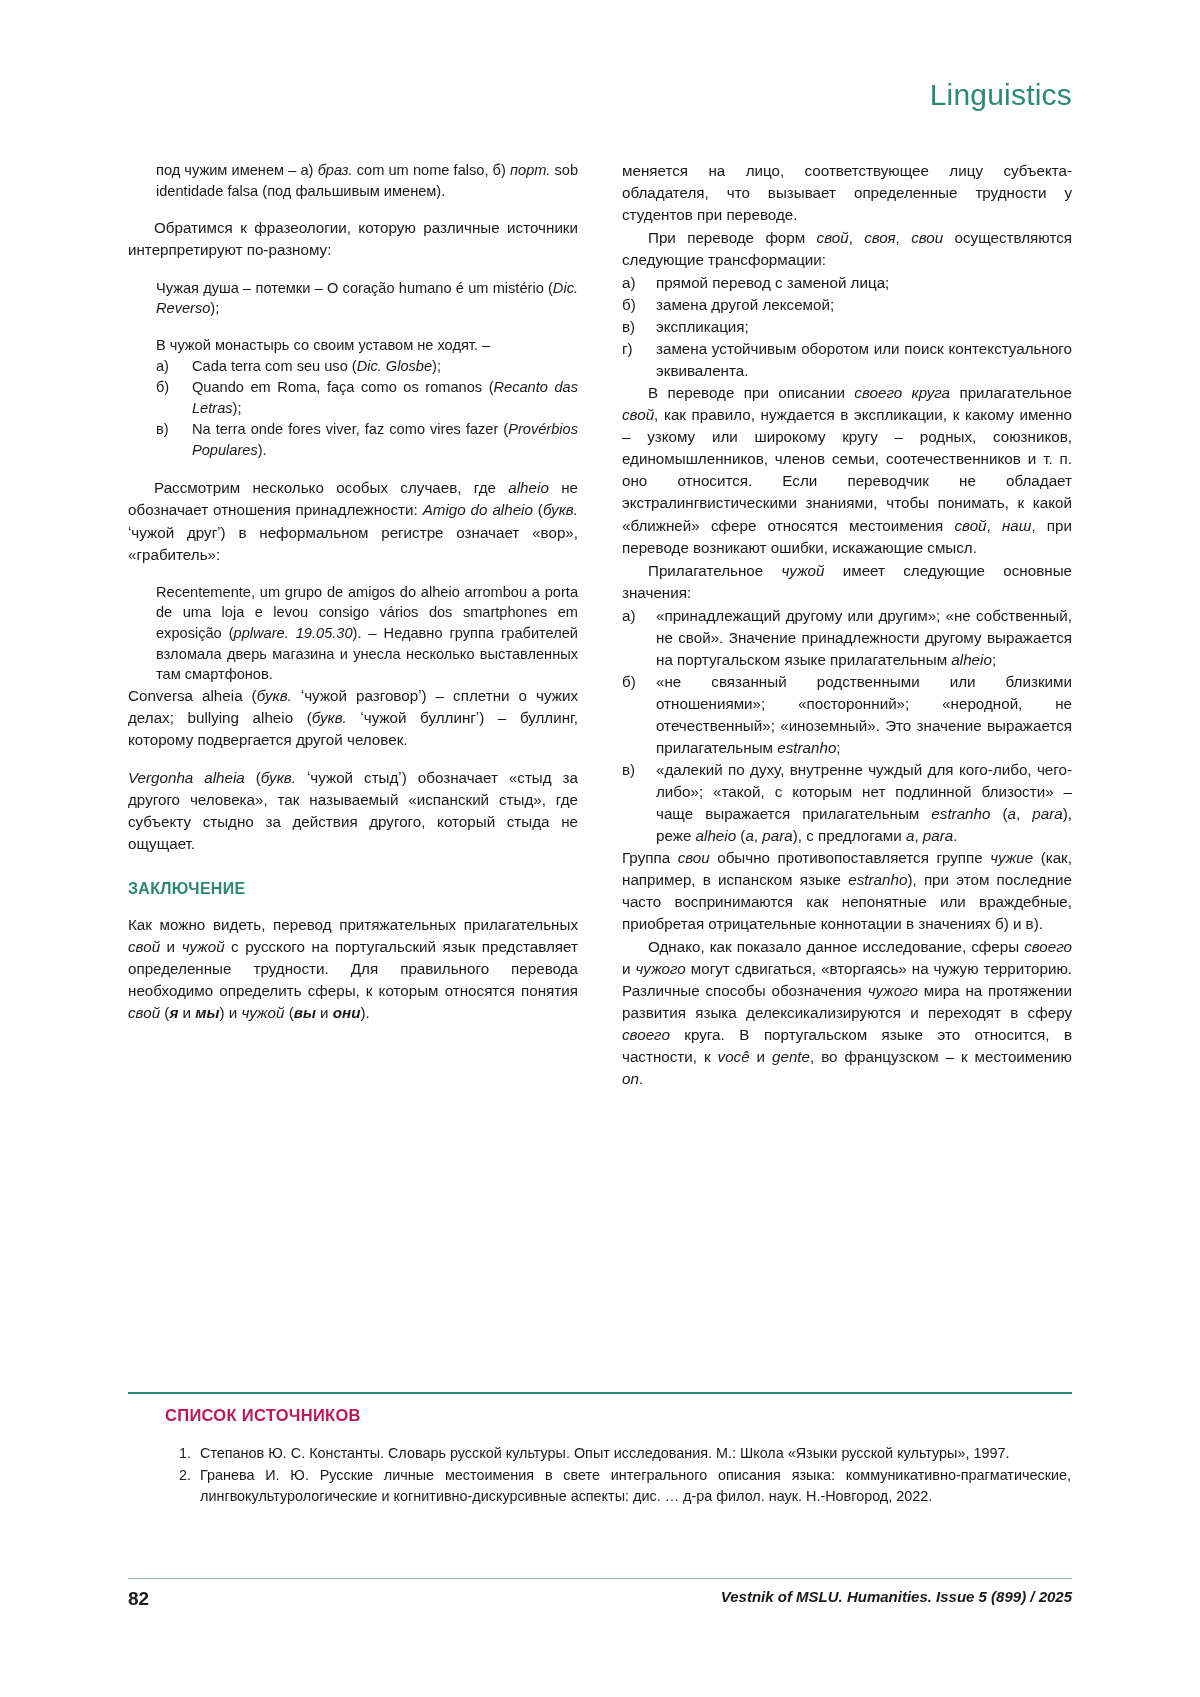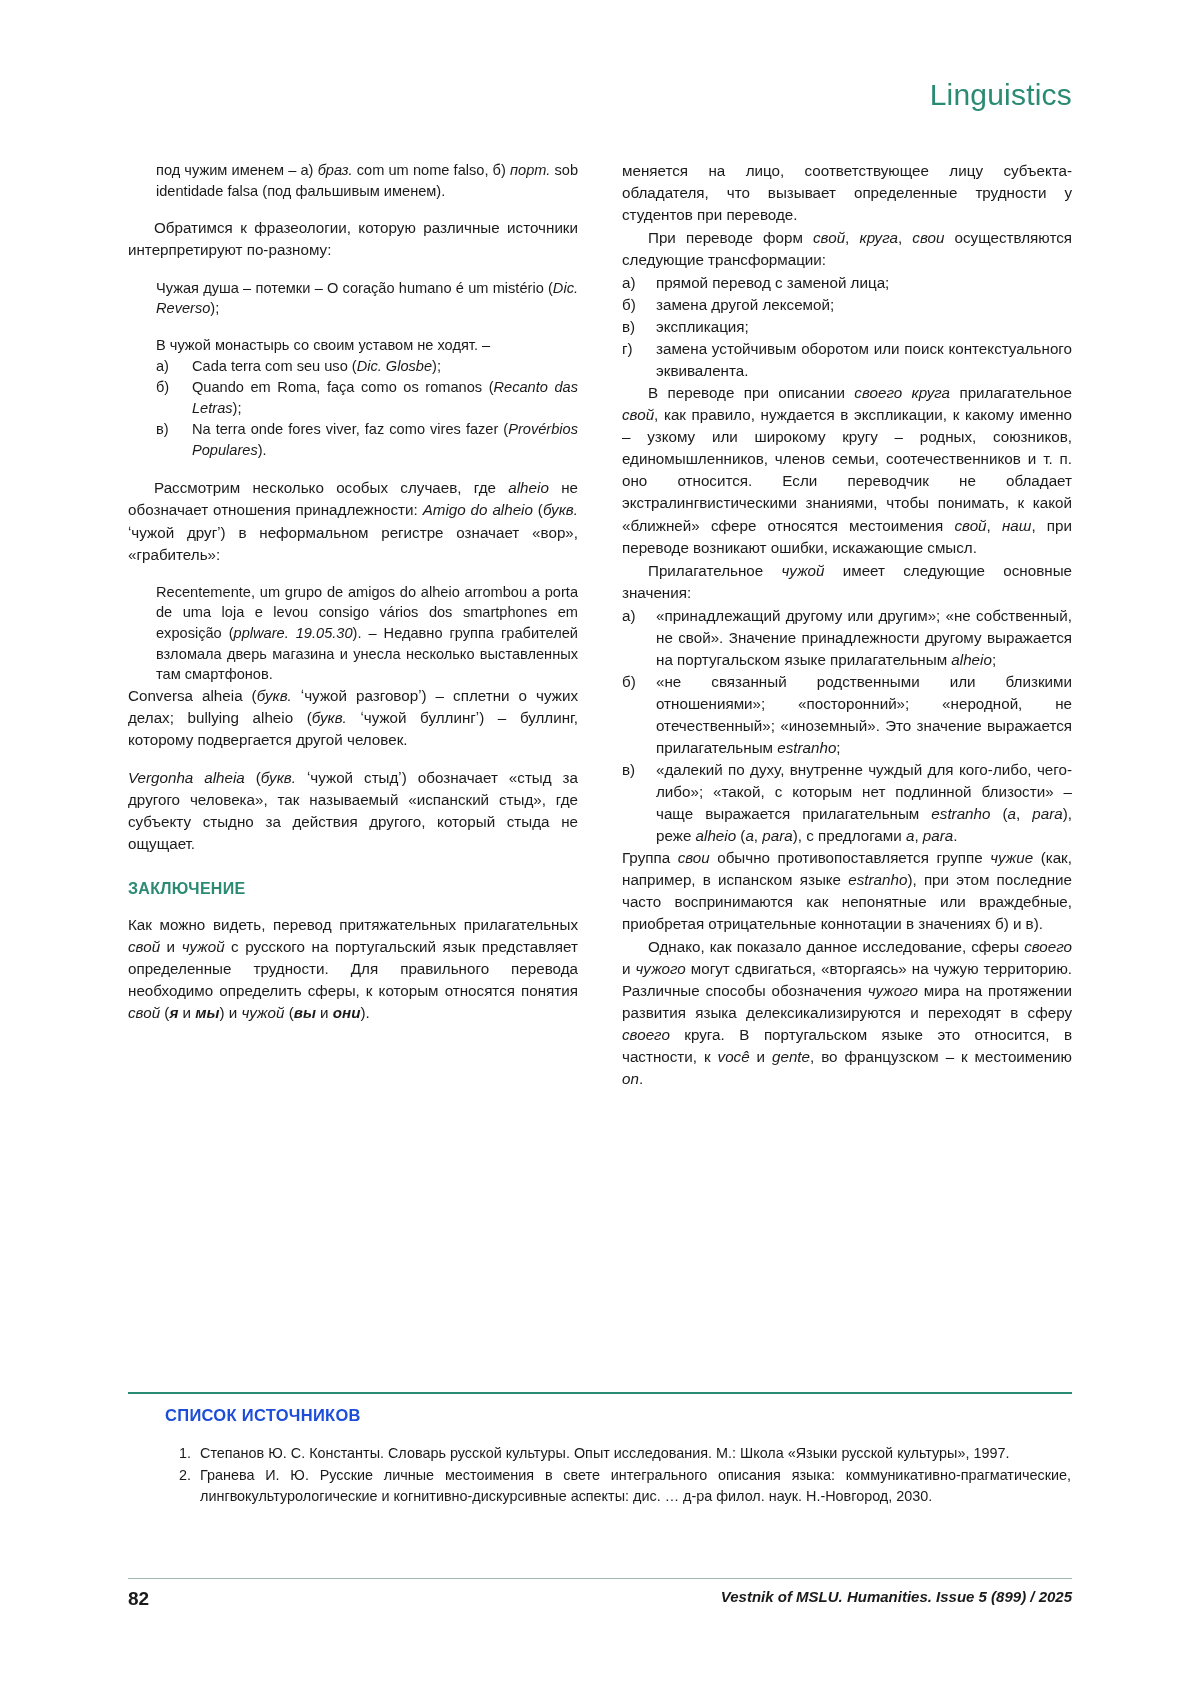--- a/index.html
+++ b/index.html
@@ -91,21 +91,21 @@
     left: 128px;
     top: 1392px;
     width: 944px;
     height: 2px;
     background: #2b8a74;
   }
   .refs-head {
     position: absolute;
     left: 165px;
     top: 1406px;
-    color: #1d4ed8;
+    color: #be185d;
     font-weight: bold;
     font-size: 16.5px;
     letter-spacing: 0.3px;
   }
   .refs {
     position: absolute;
     left: 165px;
     top: 1443px;
     width: 906px;
     font-size: 14.4px;
@@ -186,21 +186,21 @@
 
       <div class="p">Как можно видеть, перевод притяжательных прилагательных <i>свой</i> и <i>чужой</i> с русского на португальский язык представляет определенные трудности. Для правильного перевода необходимо определить сферы, к которым относятся понятия <i>свой</i> (<i><b>я</b></i> и <i><b>мы</b></i>) и <i>чужой</i> (<i><b>вы</b></i> и <i><b>они</b></i>).</div>
 
 
     </div>
 
     <div class="col">
 
       <div class="p">меняется на лицо, соответствующее лицу субъекта-обладателя, что вызывает определенные трудности у студентов при переводе.</div>
 
-      <div class="p indent">При переводе форм <i>свой</i>, <i>круга</i>, <i>свои</i> осуществляются следующие трансформации:</div>
+      <div class="p indent">При переводе форм <i>свой</i>, <i>своя</i>, <i>свои</i> осуществляются следующие трансформации:</div>
 
       <ul class="ls">
         <li>
           <span class="mk">а)</span>
           <span class="tx">прямой перевод с заменой лица;</span>
         </li>
         <li>
           <span class="mk">б)</span>
           <span class="tx">замена другой лексемой;</span>
         </li>
@@ -242,21 +242,21 @@
 
   <div class="refs-rule"></div>
   <div class="refs-head">СПИСОК ИСТОЧНИКОВ</div>
   <div class="refs">
     <div class="ref">
       <span class="num">1.</span>
       <span class="body">Степанов Ю. С. Константы. Словарь русской культуры. Опыт исследования. М.: Школа «Языки русской культуры», 1997.</span>
     </div>
     <div class="ref">
       <span class="num">2.</span>
-      <span class="body">Гранева И. Ю. Русские личные местоимения в свете интегрального описания языка: коммуникативно-прагматические, лингвокультурологические и когнитивно-дискурсивные аспекты: дис. … д-ра филол. наук. Н.-Новгород, 2030.</span>
+      <span class="body">Гранева И. Ю. Русские личные местоимения в свете интегрального описания языка: коммуникативно-прагматические, лингвокультурологические и когнитивно-дискурсивные аспекты: дис. … д-ра филол. наук. Н.-Новгород, 2022.</span>
     </div>
   </div>
 
   <div class="footer-rule"></div>
   <div class="footer-page">82</div>
   <div class="footer-right">Vestnik of MSLU. Humanities. Issue 5 (899) / 2025</div>
 
 </div>
 
 </body></html>

